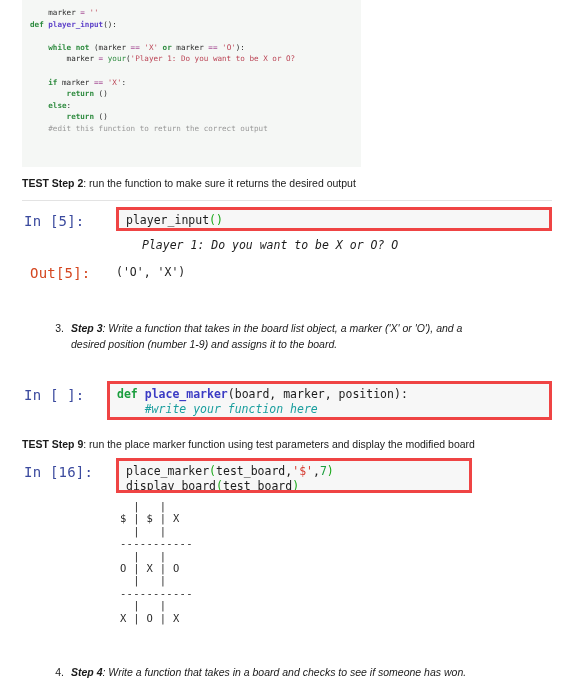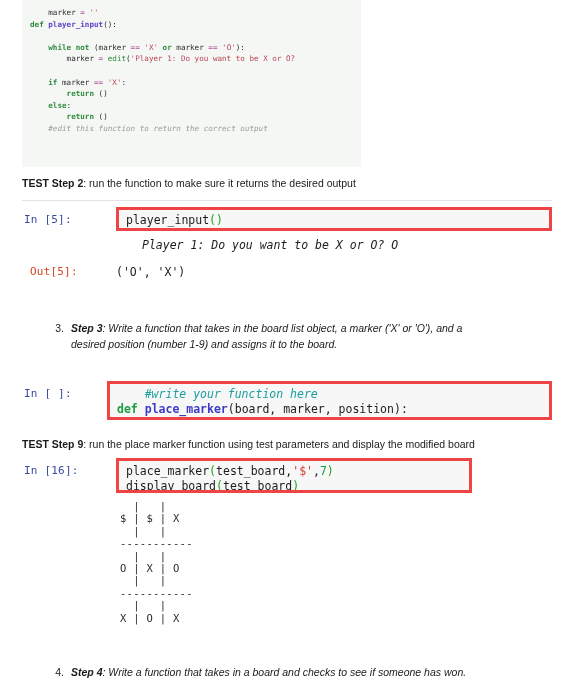--- a/index.html
+++ b/index.html
@@ -31,21 +31,21 @@
     padding: 7px 0 0 8px;
     box-sizing: border-box;
     overflow: hidden;
   }
   #top-code-block .ln { white-space: pre; }
   .k-def   { color: #2e8b3f; font-weight: bold; }
   .k-fn    { color: #5f44c9; font-weight: bold; }
   .k-kw    { color: #2e8b3f; font-weight: bold; }
   .k-str   { color: #bb4455; }
   .k-op    { color: #aa5599; }
-  .k-com   { color: #9a9a9a; font-style: italic; }
+  .k-com   { color: #9a9a9a; }
   .k-plain { color: #2b2b2b; }
   .k-builtin { color: #2e8b3f; }
 
   
   .md {
     position: absolute;
     font-family: "Liberation Sans", sans-serif;
     font-size: 10.5px;
     line-height: 15px;
     color: #1a1a1a;
@@ -76,21 +76,21 @@
   .cell-sep {
     position: absolute;
     left: 22px;
     width: 530px;
     height: 1px;
     background: #e3e3e3;
   }
   .prompt {
     position: absolute;
     font-family: "DejaVu Sans Mono", "Liberation Mono", monospace;
-    font-size: 11px;
+    font-size: 14px;
     letter-spacing: 0.2px;
     white-space: pre;
   }
   .prompt-in  { color: #3b4a9e; }
   .prompt-out { color: #d4461f; }
 
   .input-area {
     position: absolute;
     background: #f7f7f7;
     border: 3px solid #ef4444;
@@ -135,21 +135,21 @@
   }
 </style>
 </head>
 <body>
 
 <div id="top-code-block">
     <div class="ln"><span class="k-plain">    marker </span><span class="k-op">= </span><span class="k-str">''</span></div>
     <div class="ln"><span class="k-def">def </span><span class="k-fn">player_input</span><span class="k-plain">():</span></div>
     <div class="ln">&nbsp;</div>
     <div class="ln"><span class="k-plain">    </span><span class="k-kw">while not </span><span class="k-plain">(marker </span><span class="k-op">== </span><span class="k-str">'X' </span><span class="k-kw">or </span><span class="k-plain">marker </span><span class="k-op">== </span><span class="k-str">'O'</span><span class="k-plain">):</span></div>
-    <div class="ln"><span class="k-plain">        marker </span><span class="k-op">= </span><span class="k-builtin">edit</span><span class="k-plain">(</span><span class="k-str">'Player 1: Do you want to be X or O?</span></div>
+    <div class="ln"><span class="k-plain">        marker </span><span class="k-op">= </span><span class="k-builtin">your</span><span class="k-plain">(</span><span class="k-str">'Player 1: Do you want to be X or O?</span></div>
     <div class="ln">&nbsp;</div>
     <div class="ln"><span class="k-plain">    </span><span class="k-kw">if </span><span class="k-plain">marker </span><span class="k-op">== </span><span class="k-str">'X'</span><span class="k-plain">:</span></div>
     <div class="ln"><span class="k-plain">        </span><span class="k-kw">return </span><span class="k-plain">()</span></div>
     <div class="ln"><span class="k-plain">    </span><span class="k-kw">else</span><span class="k-plain">:</span></div>
     <div class="ln"><span class="k-plain">        </span><span class="k-kw">return </span><span class="k-plain">()</span></div>
     <div class="ln"><span class="k-com">    #edit this function to return the correct output</span></div>
   </div>
 
 <div class="md" style="left:22px; top:176px; width:530px;">
   <b>TEST Step 2</b><span>: run the function to make sure it returns the desired output</span>
@@ -171,22 +171,22 @@
 
 <div class="md-list" style="left:44px; top:320px; width:500px;">
   <span class="num">3.</span>
   <span class="txt"><b>Step 3</b><span>: Write a function that takes in the board list object, a marker ('X' or 'O'), and a</span></span>
   <span class="txt">desired position (number 1-9) and assigns it to the board.</span>
 </div>
 
 <div class="prompt prompt-in" style="left:24px; top:387px;">In [ ]:</div>
 
 <div class="input-area" id="inblank-code" style="left:107px; top:381px; width:445px; height:39px;">
+    <div class="ln"><span class="c-def">def </span><span class="c-fname">place_marker</span><span class="c-name">(board, marker, position):</span></div>
     <div class="ln"><span class="c-comment">    #write your function here</span></div>
-    <div class="ln"><span class="c-def">def </span><span class="c-fname">place_marker</span><span class="c-name">(board, marker, position):</span></div>
   </div>
 
 <div class="md" style="left:22px; top:437px; width:540px;">
   <b>TEST Step 9</b><span>: run the place marker function using test parameters and display the modified board</span>
 </div>
 
 <div class="prompt prompt-in" style="left:24px; top:464px;">In [16]:</div>
 
 <div class="input-area" id="in16-code" style="left:116px; top:458px; width:356px; height:35px;">
     <div class="ln"><span class="c-name">place_marker</span><span class="c-paren">(</span><span class="c-name">test_board,</span><span class="c-str">'$'</span><span class="c-name">,</span><span class="c-num">7</span><span class="c-paren">)</span></div>

